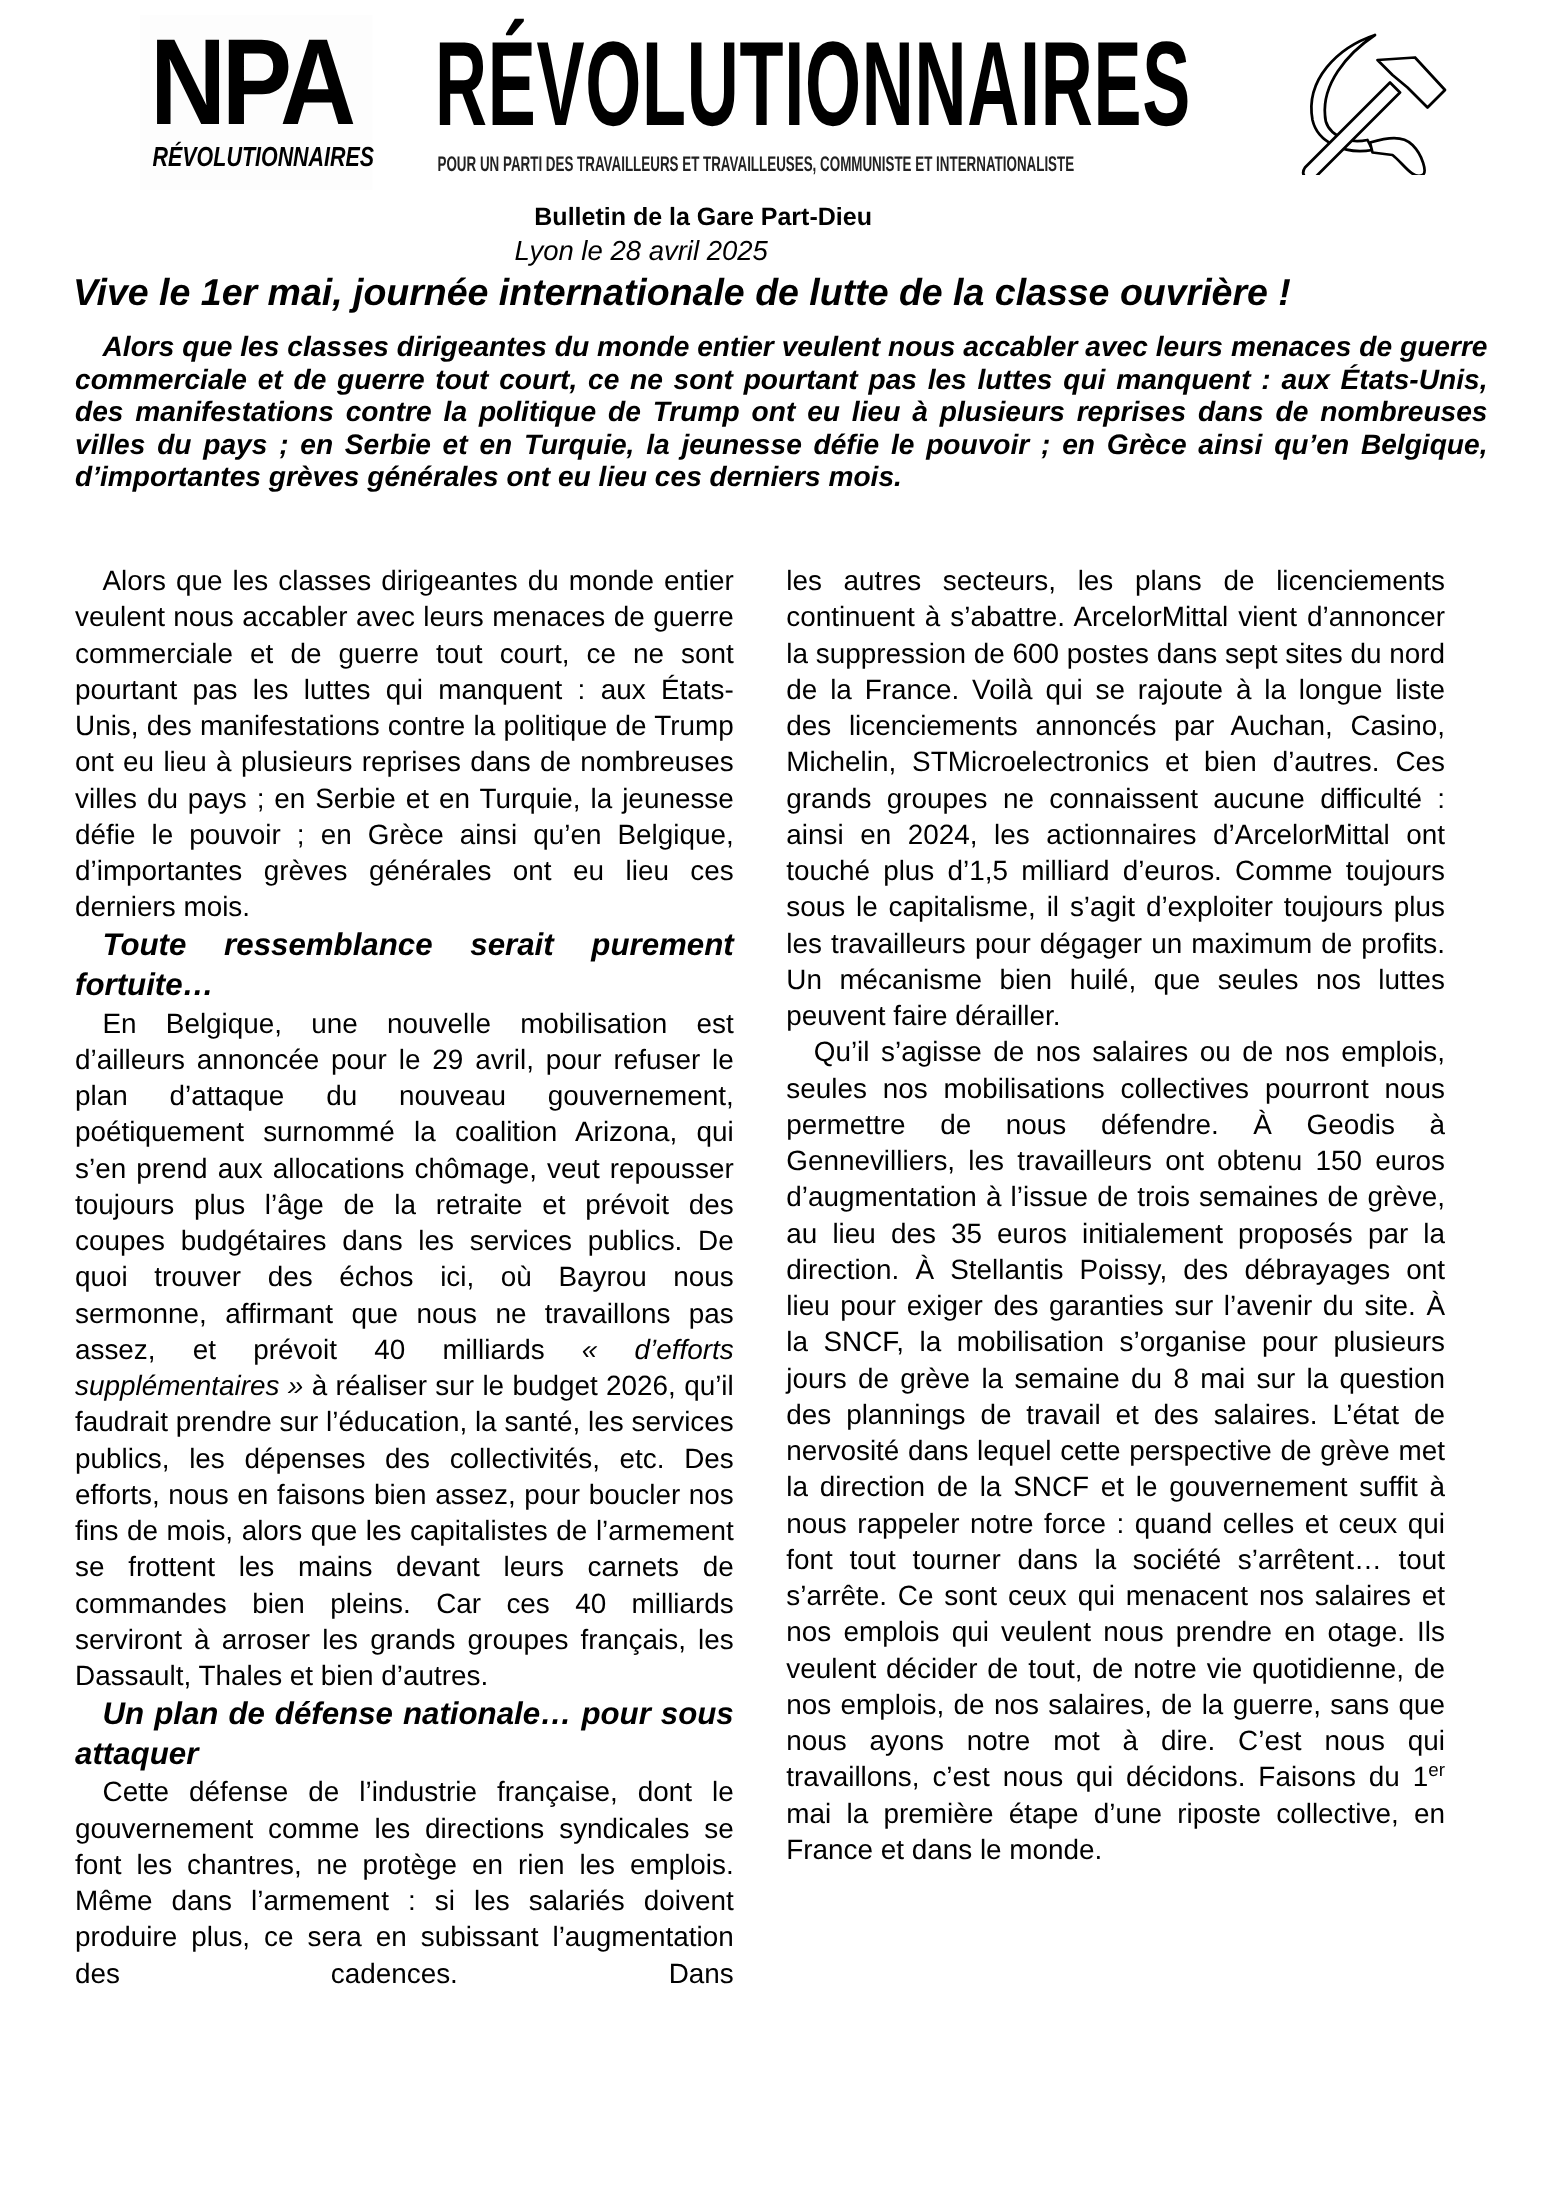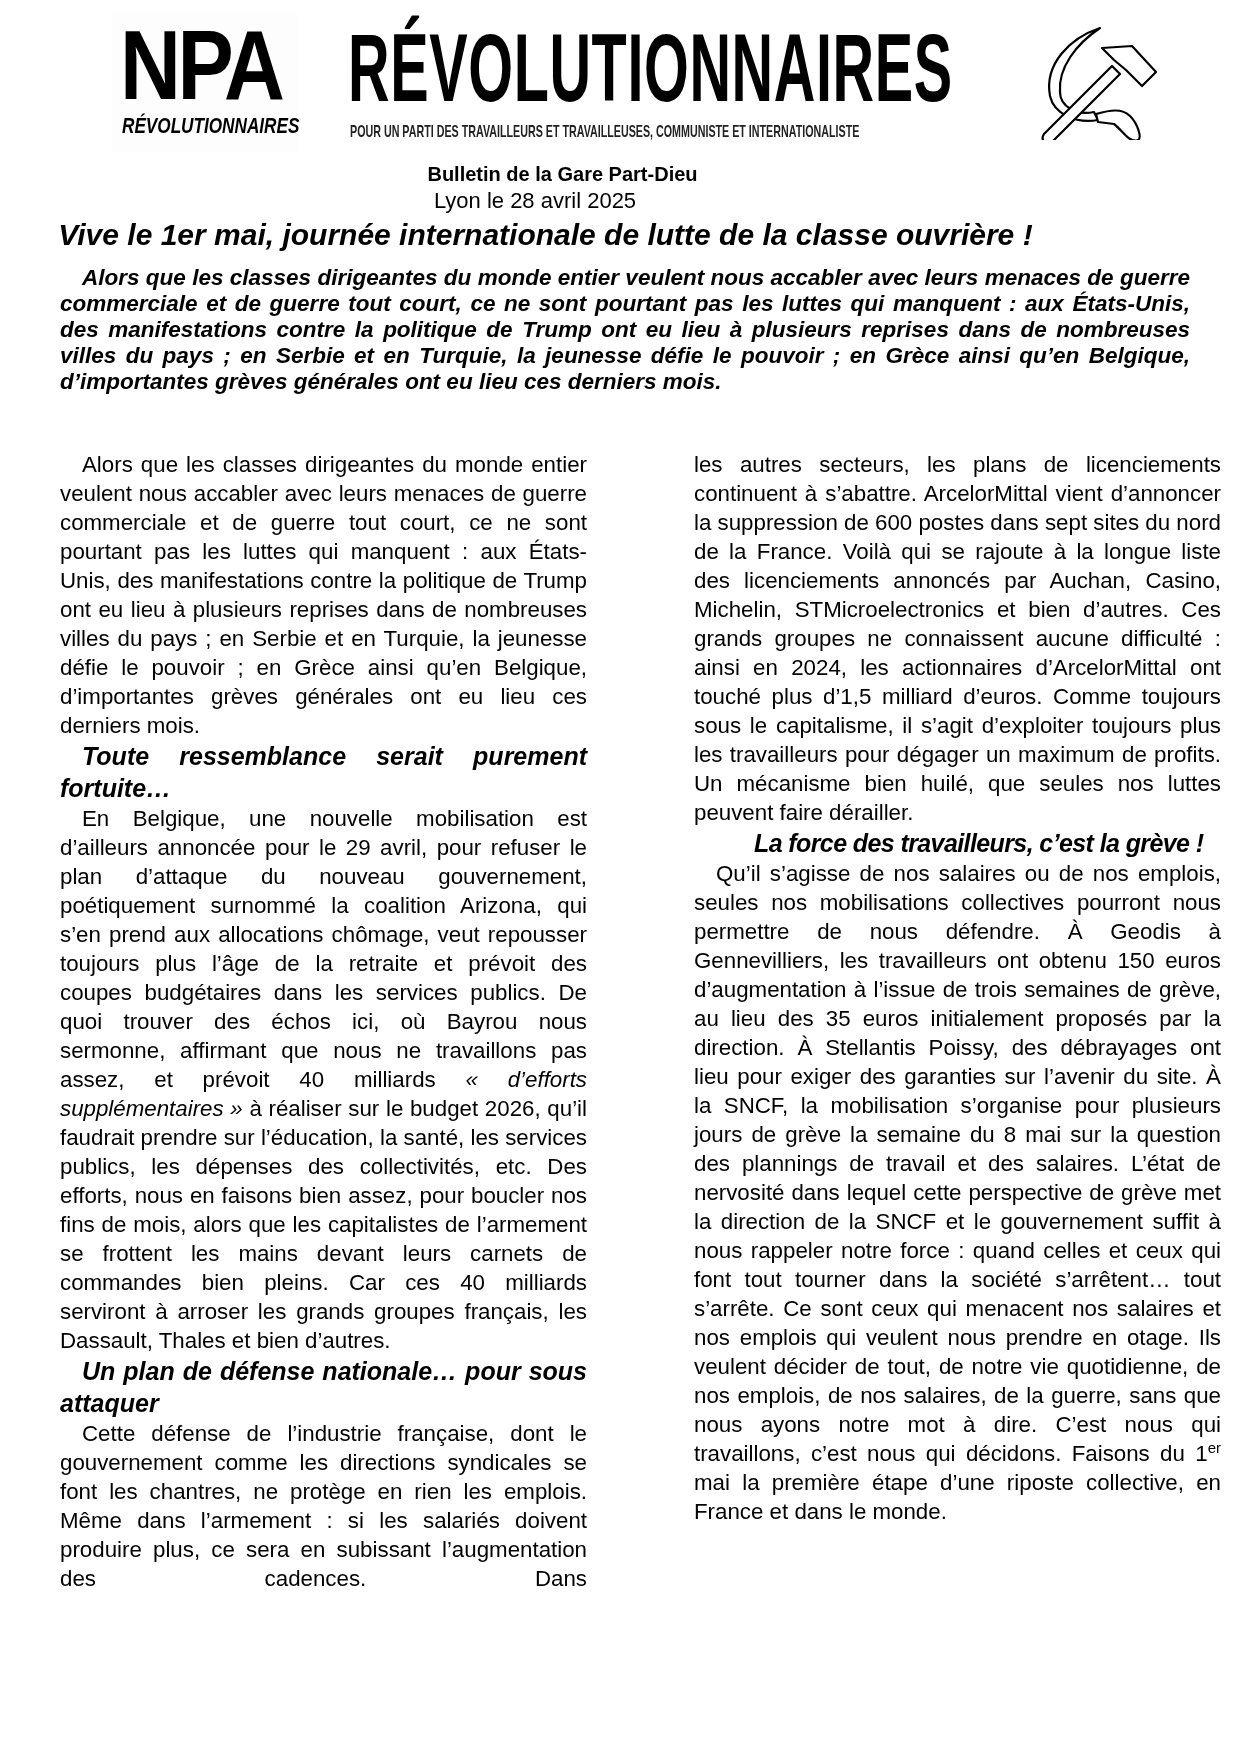--- a/index.html
+++ b/index.html
@@ -38,37 +38,37 @@
     transform: scaleX(0.63); transform-origin: left top; color: #222;
   }
   .emblem { position: absolute; left: 1030px; top: 12px; width: 128px; height: 128px; }
 
   .bulletin {
     position: absolute; left: 0; top: 163px; width: 1125px; text-align: center;
     font-weight: bold; font-size: 20px;
   }
   .date {
     position: absolute; left: 0; top: 188px; width: 1026px; text-align: center;
-    font-size: 22px; margin-left: 22px;
+    font-style: italic; font-size: 22px;
   }
   .headline {
     position: absolute; left: 0; top: 218px; width: 1091px; text-align: center;
     font-style: italic; font-weight: bold; font-size: 30px;
   }
   .lead {
     position: absolute; left: 60px; top: 265px; width: 1130px;
     font-style: italic; font-weight: bold; font-size: 22.5px; line-height: 26px;
     text-align: justify; text-indent: 22px;
   }
   .col {
     position: absolute; width: 527px;
     font-size: 22.3px; line-height: 29px; text-align: justify;
   }
   .col-left { left: 60px; top: 450px; }
-  .col-right { left: 694px; top: 450px; }
+  .col-right { left: 629px; top: 450px; }
   .col p { margin: 0; text-indent: 22px; }
   .col p.cont { text-indent: 0; }
   .col h2 {
     margin: 0; font-style: italic; font-weight: bold; font-size: 25px; line-height: 32px;
     text-align: justify; text-align-last: left; text-indent: 22px;
   }
   .col h2.tight { letter-spacing: -0.6px; white-space: nowrap; }
   .col h2.stretch1 { text-align-last: justify; }
   sup { font-size: 15px; line-height: 0; }
 </style>
@@ -107,15 +107,14 @@
 <div class="col col-left">
   <p>Alors que les classes dirigeantes du monde entier veulent nous accabler avec leurs menaces de guerre commerciale et de guerre tout court, ce ne sont pourtant pas les luttes qui manquent : aux États-Unis, des manifestations contre la politique de Trump ont eu lieu à plusieurs reprises dans de nombreuses villes du pays ; en Serbie et en Turquie, la jeunesse défie le pouvoir ; en Grèce ainsi qu’en Belgique, d’importantes grèves générales ont eu lieu ces derniers mois.</p>
   <h2 class="stretch1">Toute ressemblance serait purement fortuite…</h2>
   <p><span>En Belgique, une nouvelle mobilisation est d’ailleurs annoncée pour le 29 avril, pour refuser le plan d’attaque du nouveau gouvernement, poétiquement surnommé la coalition Arizona, qui s’en prend aux allocations chômage, veut repousser toujours plus l’âge de la retraite et prévoit des coupes budgétaires dans les services publics. De quoi trouver des échos ici, où Bayrou nous sermonne, affirmant que nous ne travaillons pas assez, et prévoit 40 milliards </span><i>« d’efforts supplémentaires »</i><span> à réaliser sur le budget 2026, qu’il faudrait prendre sur l’éducation, la santé, les services publics, les dépenses des collectivités, etc. Des efforts, nous en faisons bien assez, pour boucler nos fins de mois, alors que les capitalistes de l’armement se frottent les mains devant leurs carnets de commandes bien pleins. Car ces 40 milliards serviront à arroser les grands groupes français, les Dassault, Thales et bien d’autres.</span></p>
   <h2 class="stretch1">Un plan de défense nationale… pour sous attaquer</h2>
   <p style="text-align-last: justify;">Cette défense de l’industrie française, dont le gouvernement comme les directions syndicales se font les chantres, ne protège en rien les emplois. Même dans l’armement : si les salariés doivent produire plus, ce sera en subissant l’augmentation des cadences. Dans</p>
 </div>
 
 <div class="col col-right">
   <p class="cont">les autres secteurs, les plans de licenciements continuent à s’abattre. ArcelorMittal vient d’annoncer la suppression de 600 postes dans sept sites du nord de la France. Voilà qui se rajoute à la longue liste des licenciements annoncés par Auchan, Casino, Michelin, STMicroelectronics et bien d’autres. Ces grands groupes ne connaissent aucune difficulté : ainsi en 2024, les actionnaires d’ArcelorMittal ont touché plus d’1,5 milliard d’euros. Comme toujours sous le capitalisme, il s’agit d’exploiter toujours plus les travailleurs pour dégager un maximum de profits. Un mécanisme bien huilé, que seules nos luttes peuvent faire dérailler.</p>
-  <h2 class="tight" style="text-indent:60px;">La force des travailleurs, c’est la grève !</h2>
   <p><span>Qu’il s’agisse de nos salaires ou de nos emplois, seules nos mobilisations collectives pourront nous permettre de nous défendre. À Geodis à Gennevilliers, les travailleurs ont obtenu 150 euros d’augmentation à l’issue de trois semaines de grève, au lieu des 35 euros initialement proposés par la direction. À Stellantis Poissy, des débrayages ont lieu pour exiger des garanties sur l’avenir du site. À la SNCF, la mobilisation s’organise pour plusieurs jours de grève la semaine du 8 mai sur la question des plannings de travail et des salaires. L’état de nervosité dans lequel cette perspective de grève met la direction de la SNCF et le gouvernement suffit à nous rappeler notre force : quand celles et ceux qui font tout tourner dans la société s’arrêtent… tout s’arrête. Ce sont ceux qui menacent nos salaires et nos emplois qui veulent nous prendre en otage. Ils veulent décider de tout, de notre vie quotidienne, de nos emplois, de nos salaires, de la guerre, sans que nous ayons notre mot à dire. C’est nous qui travaillons, c’est nous qui décidons. Faisons du </span><span>1</span><sup>er</sup><span> mai la première étape d’une riposte collective, en France et dans le monde.</span></p>
 </div>
 
 </body></html>

